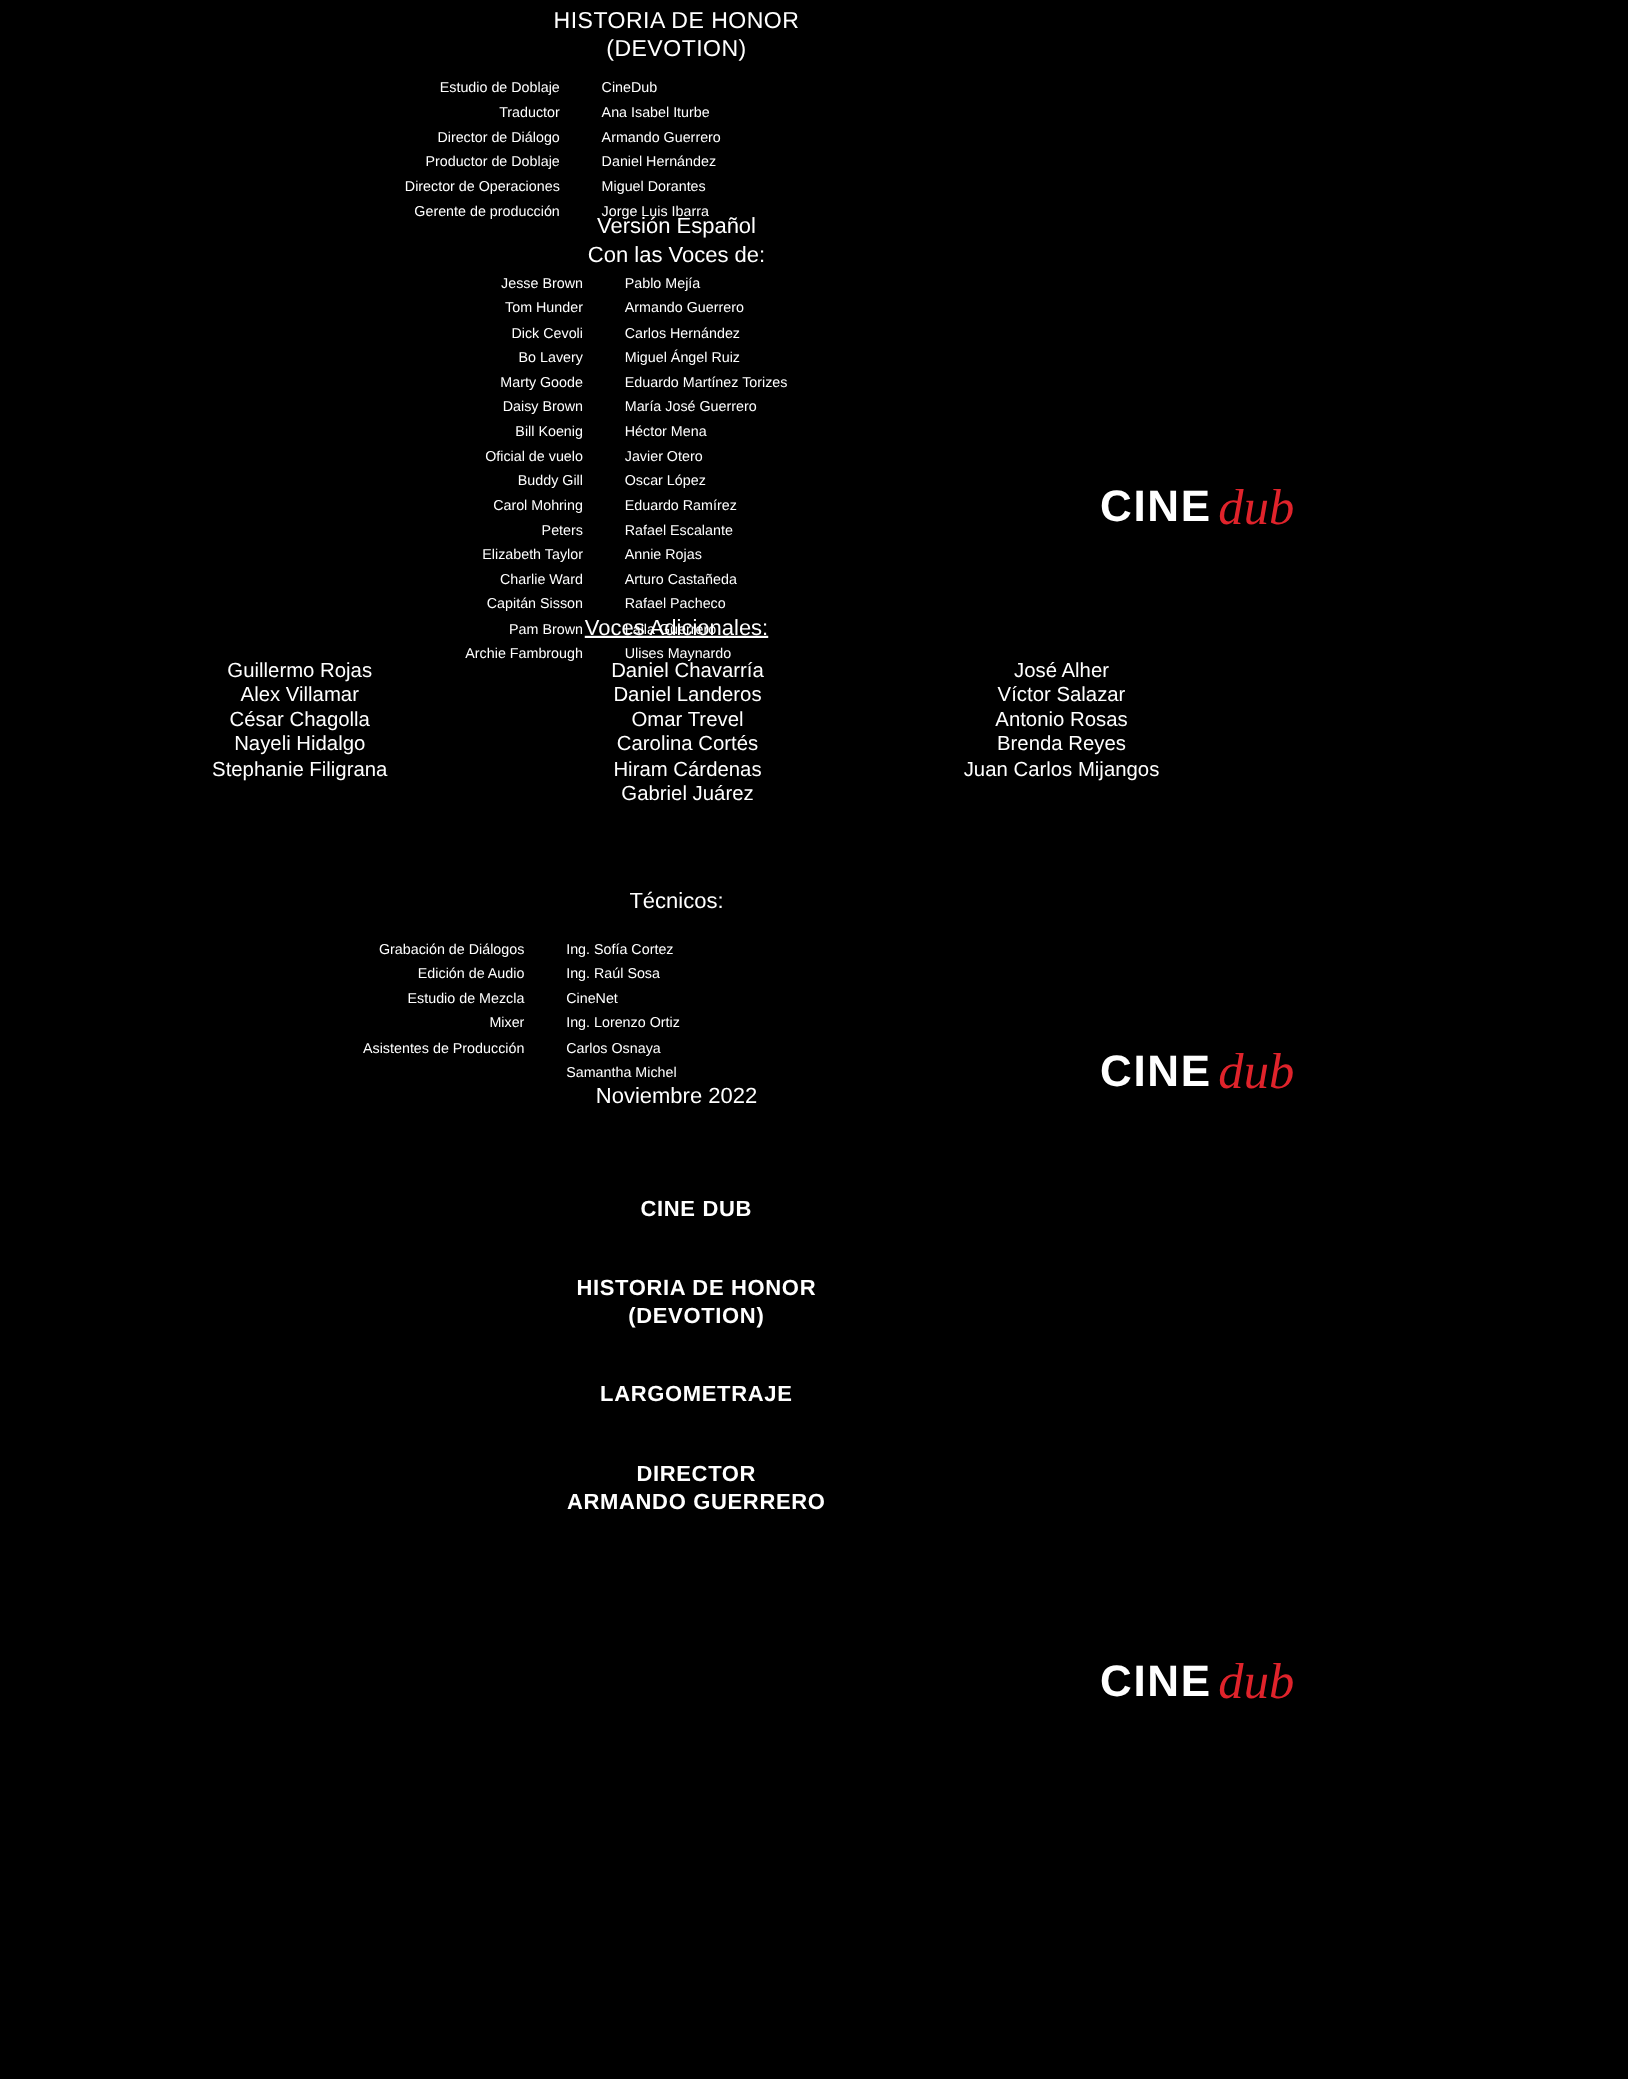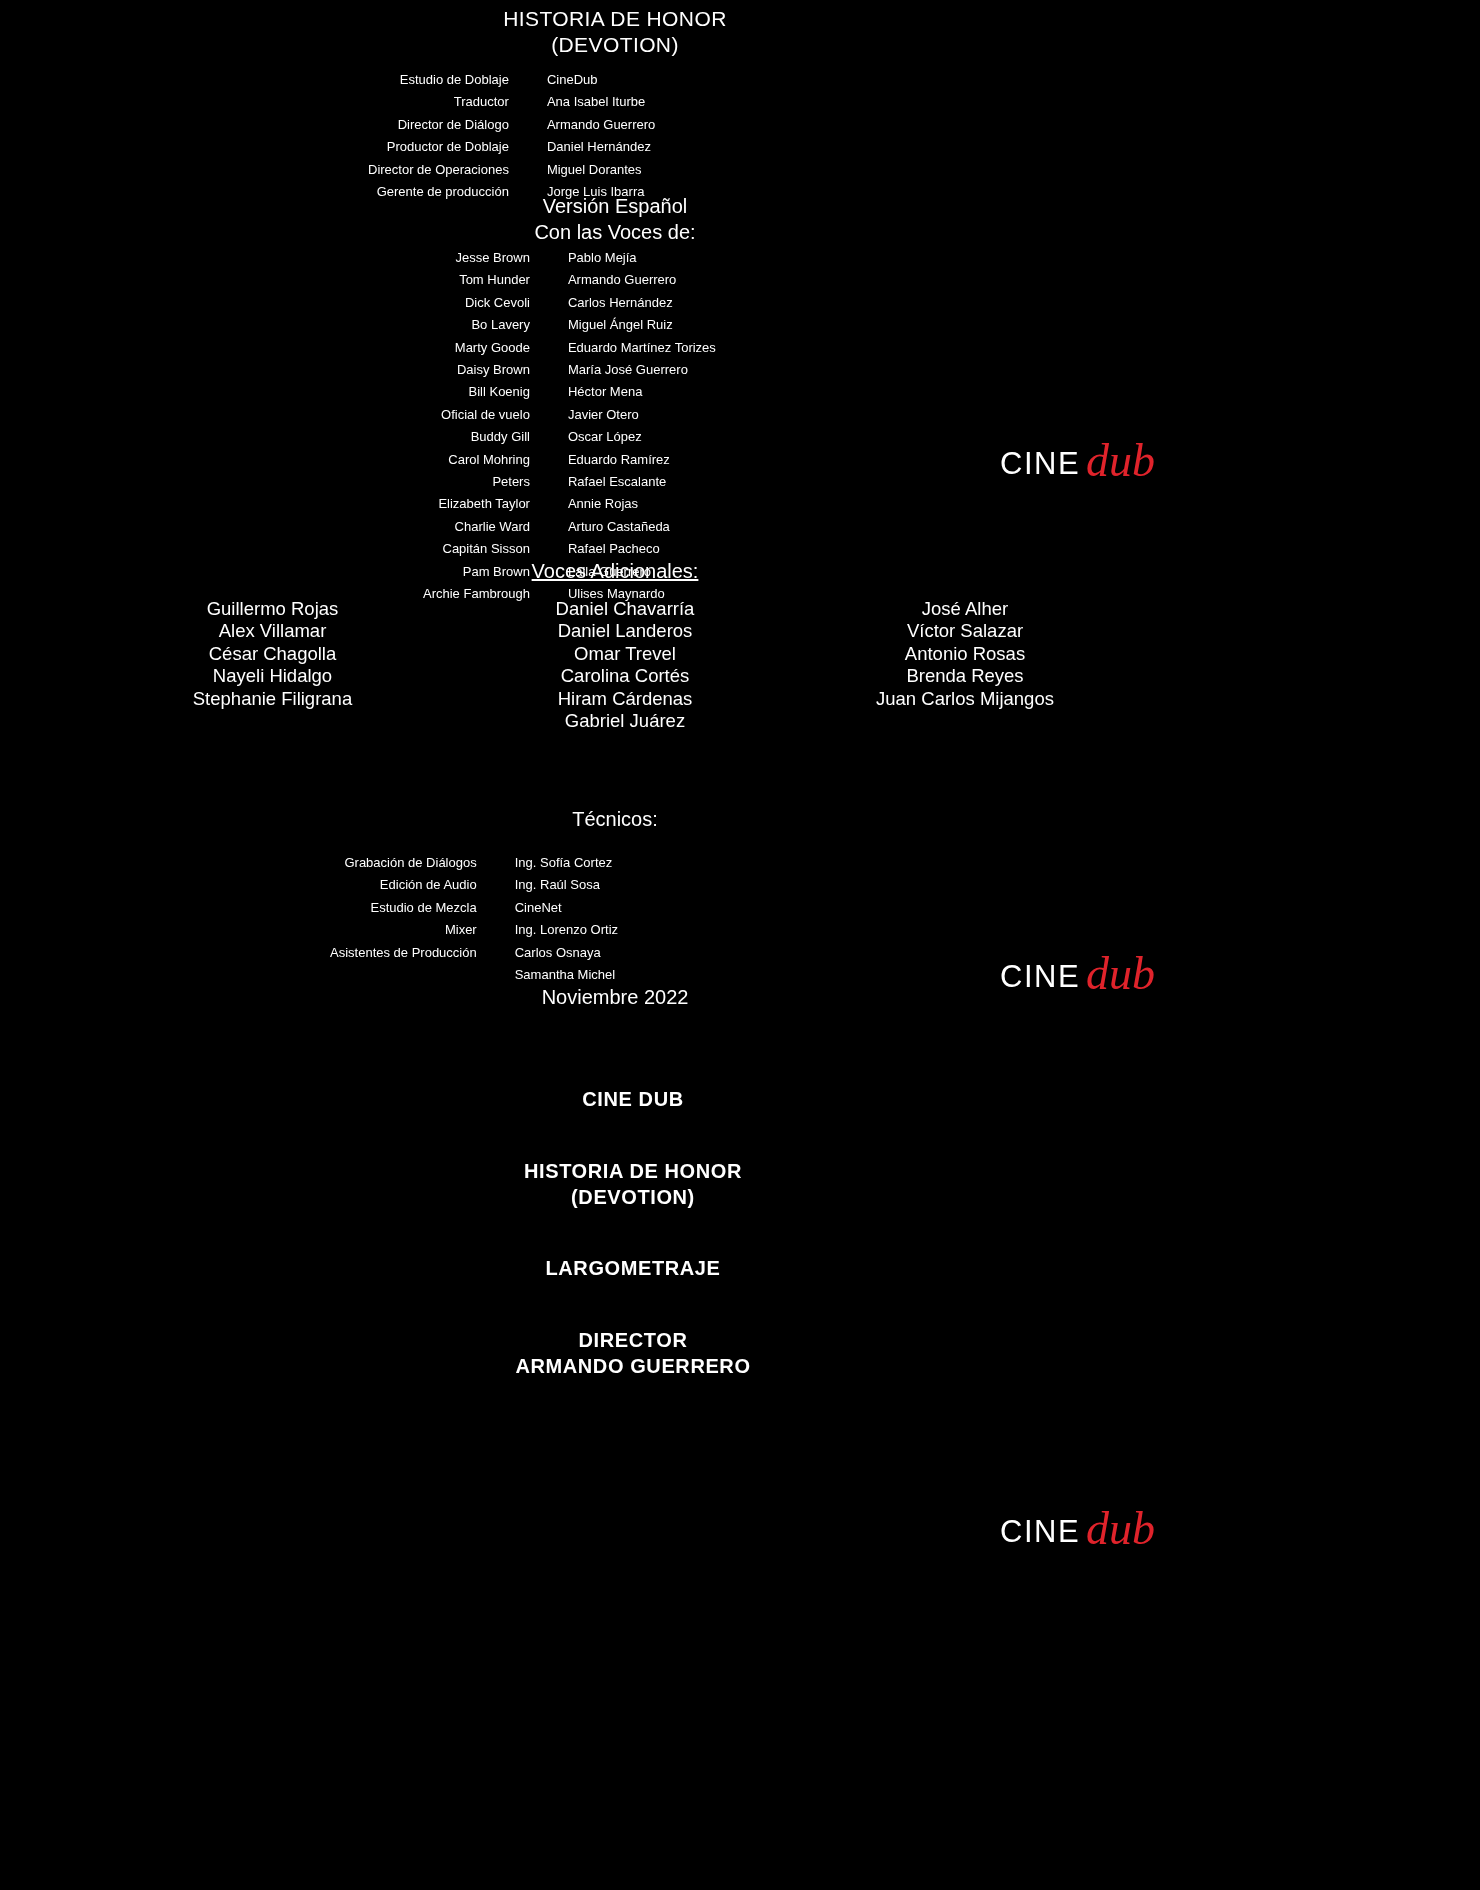--- a/index.html
+++ b/index.html
@@ -78,22 +78,22 @@
   }
   
   .logo {
     position: absolute;
     display: flex;
     align-items: baseline;
     white-space: nowrap;
   }
   .logo .cine {
     font-family: "Liberation Sans", sans-serif;
-    font-weight: normal;
-    font-size: 31px;
+    font-weight: bold;
+    font-size: 40px;
     letter-spacing: 1.5px;
     color: #ffffff;
     text-align: center;
   }
   .logo .dub {
     font-family: "Liberation Serif", serif;
     font-style: italic;
     font-size: 46px;
     color: #e0232b;
     margin-left: 6px;

